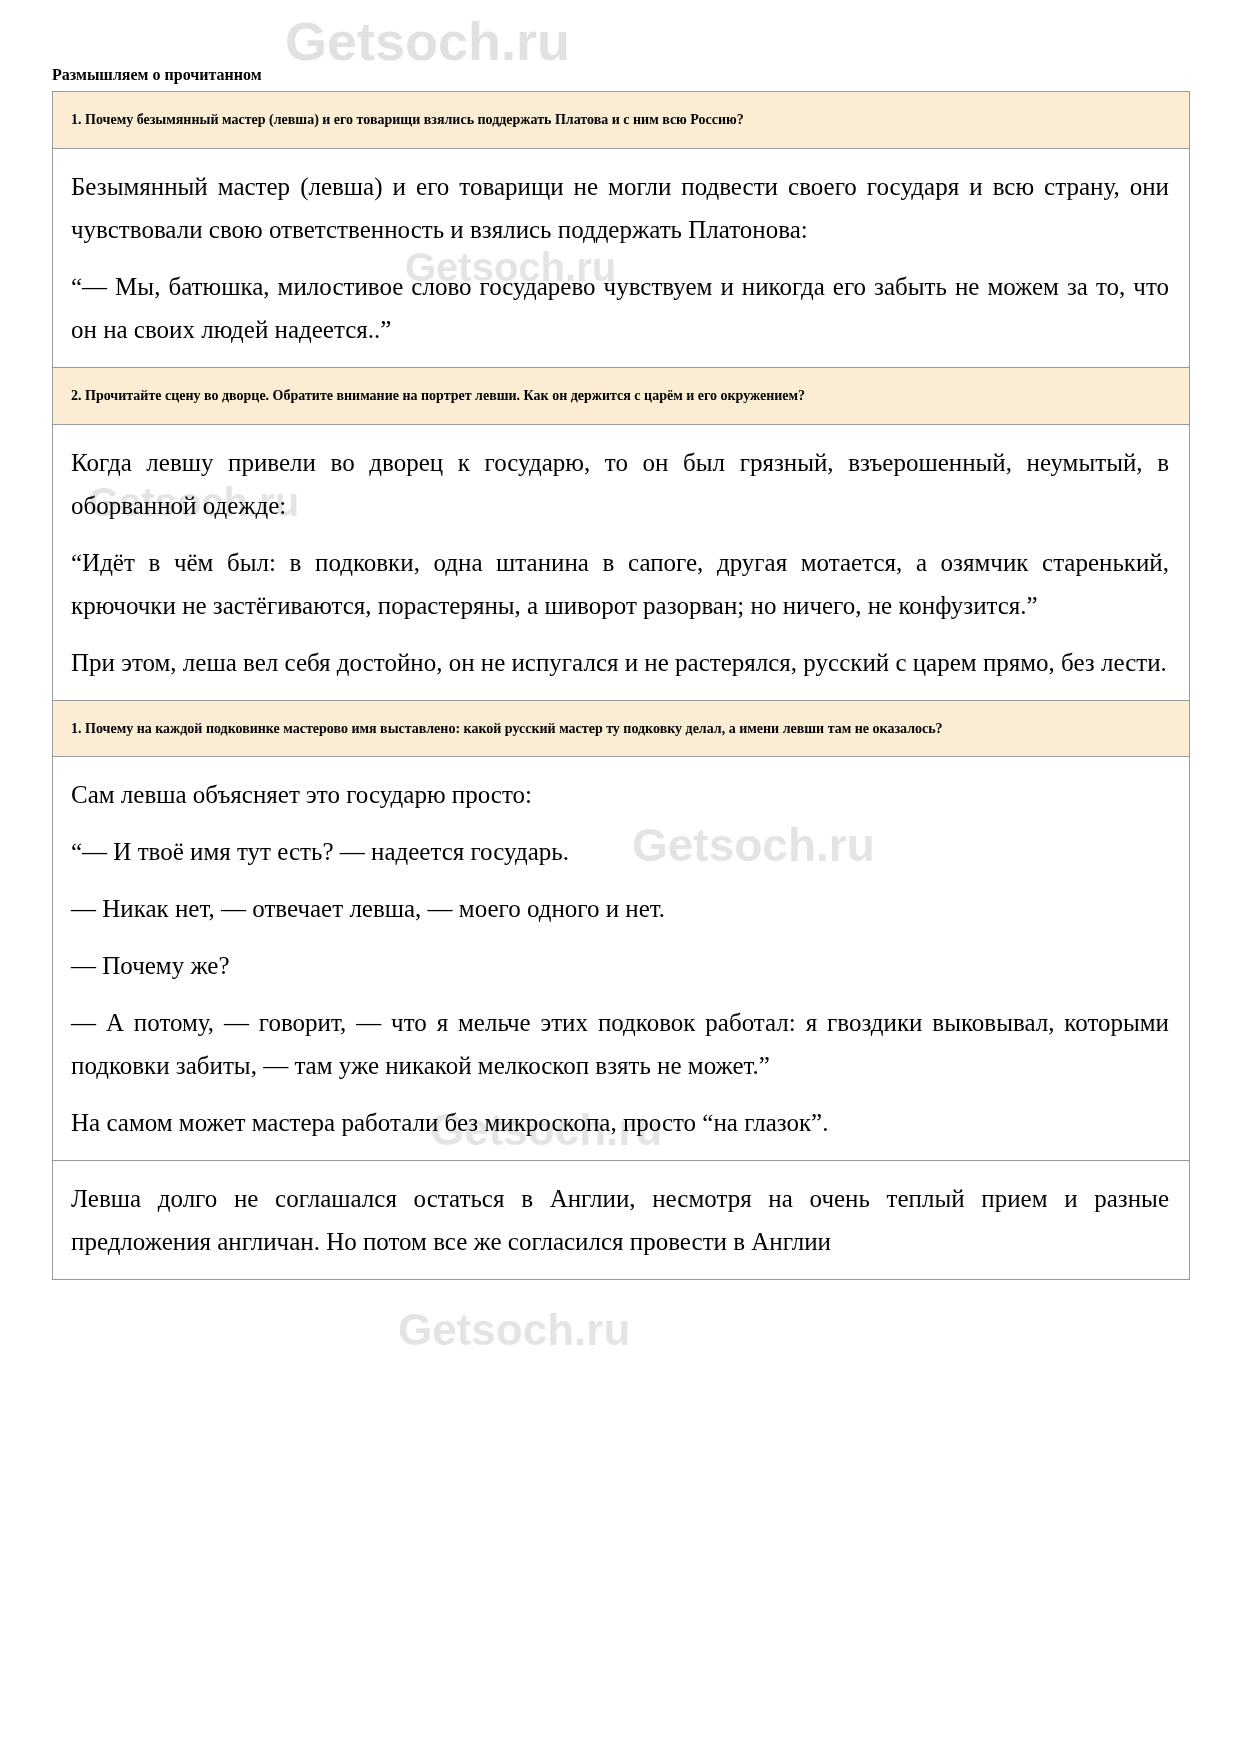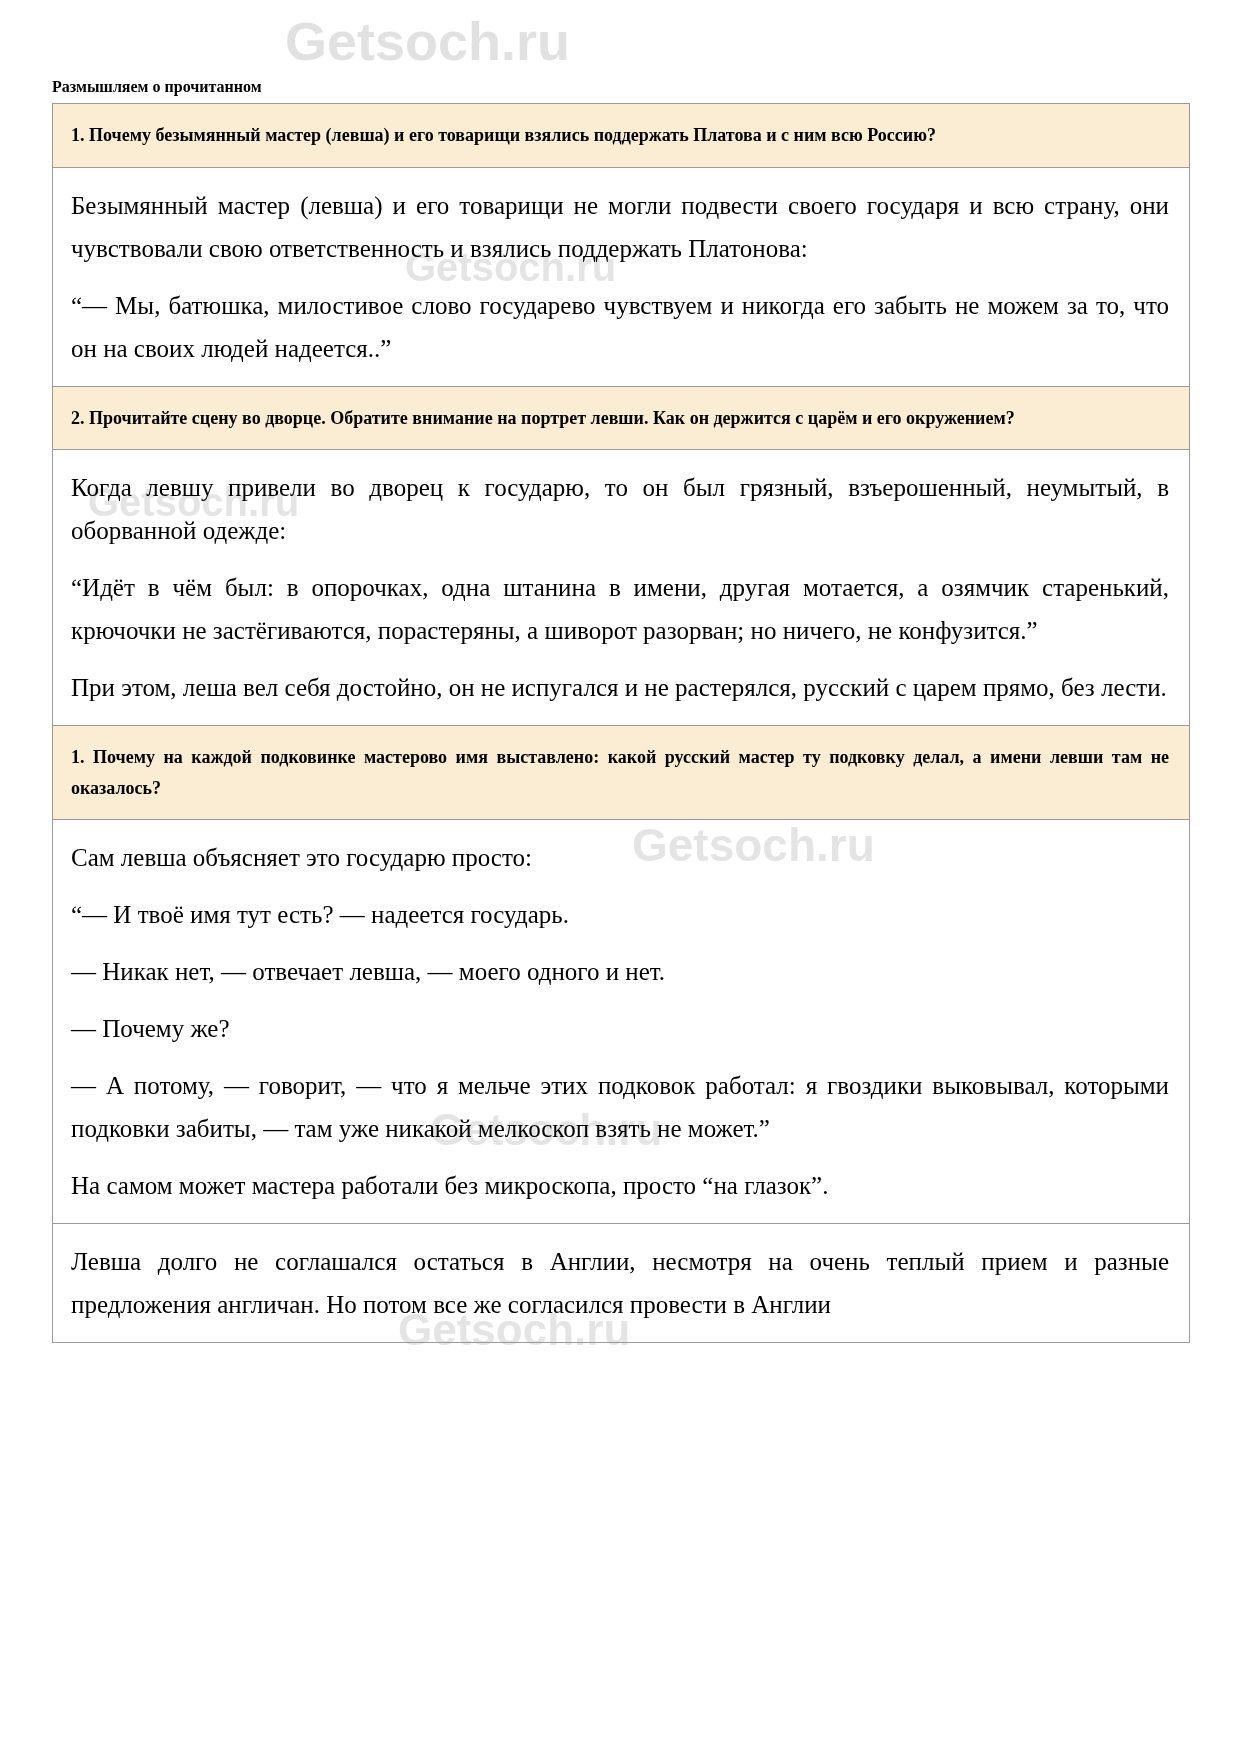--- a/index.html
+++ b/index.html
@@ -14,21 +14,21 @@
     font-family: "Liberation Serif", serif;
     color: #000000;
     overflow: hidden;
   }
 
   .page {
     position: relative;
     width: 1242px;
     height: 1293px;
     box-sizing: border-box;
-    padding: 12px 52px;
+    padding: 0 52px;
   }
 
   
   .wm {
     position: absolute;
     font-family: "Liberation Sans", sans-serif;
     font-weight: bold;
     color: #cfcfcf;
     opacity: 0.55;
     white-space: nowrap;
@@ -75,21 +75,21 @@
     background: transparent;
   }
   .row p {
     margin: 0 0 14px 0;
     font-size: 21.5px;
     line-height: 1.72;
     text-align: justify;
     text-justify: inter-word;
   }
   .row p:last-child { margin-bottom: 0; }
-  .row.q p { font-size: 18px; line-height: 1.7; }
+  .row.q p { font-size: 14px; line-height: 1.7; }
   .row.a p { font-size: 25px; }
   .nojust { text-align: center; }
 </style>
 </head>
 <body>
 
 <div class="page">
 
   <div class="wm wm-top">Getsoch.ru</div>
   <div class="wm wm-2">Getsoch.ru</div>
@@ -110,21 +110,21 @@
       <p>Безымянный мастер (левша) и его товарищи не могли подвести своего государя и всю страну, они чувствовали свою ответственность и взялись поддержать Платонова:</p>
       <p>“— Мы, батюшка, милостивое слово государево чувствуем и никогда его забыть не можем за то, что он на своих людей надеется..”</p>
     </div>
 
     <div class="row q">
       <p>2. Прочитайте сцену во дворце. Обратите внимание на портрет левши. Как он держится с царём и его окружением?</p>
     </div>
 
     <div class="row a">
       <p>Когда левшу привели во дворец к государю, то он был грязный, взъерошенный, неумытый, в оборванной одежде:</p>
-      <p>“Идёт в чём был: в опорочках, одна штанина в имени, другая мотается, а озямчик старенький, крючочки не застёгиваются, порастеряны, а шиворот разорван; но ничего, не конфузится.”</p>
+      <p>“Идёт в чём был: в подковки, одна штанина в сапоге, другая мотается, а озямчик старенький, крючочки не застёгиваются, порастеряны, а шиворот разорван; но ничего, не конфузится.”</p>
       <p>При этом, леша вел себя достойно, он не испугался и не растерялся, русский с царем прямо, без лести.</p>
     </div>
 
     <div class="row q">
       <p>1. Почему на каждой подковинке мастерово имя выставлено: какой русский мастер ту подковку делал, а имени левши там не оказалось?</p>
     </div>
 
     <div class="row a">
       <p class="nojust">Сам левша объясняет это государю просто:</p>
       <p class="nojust">“— И твоё имя тут есть? — надеется государь.</p>

